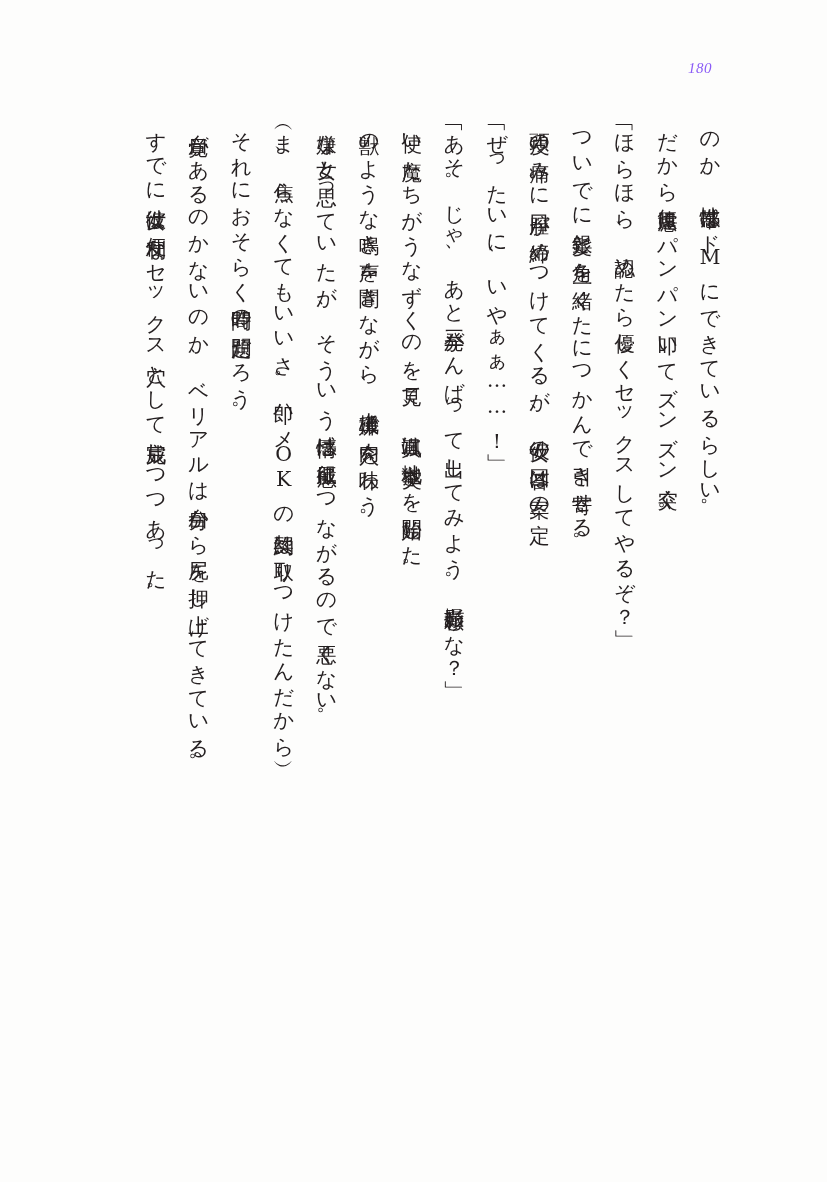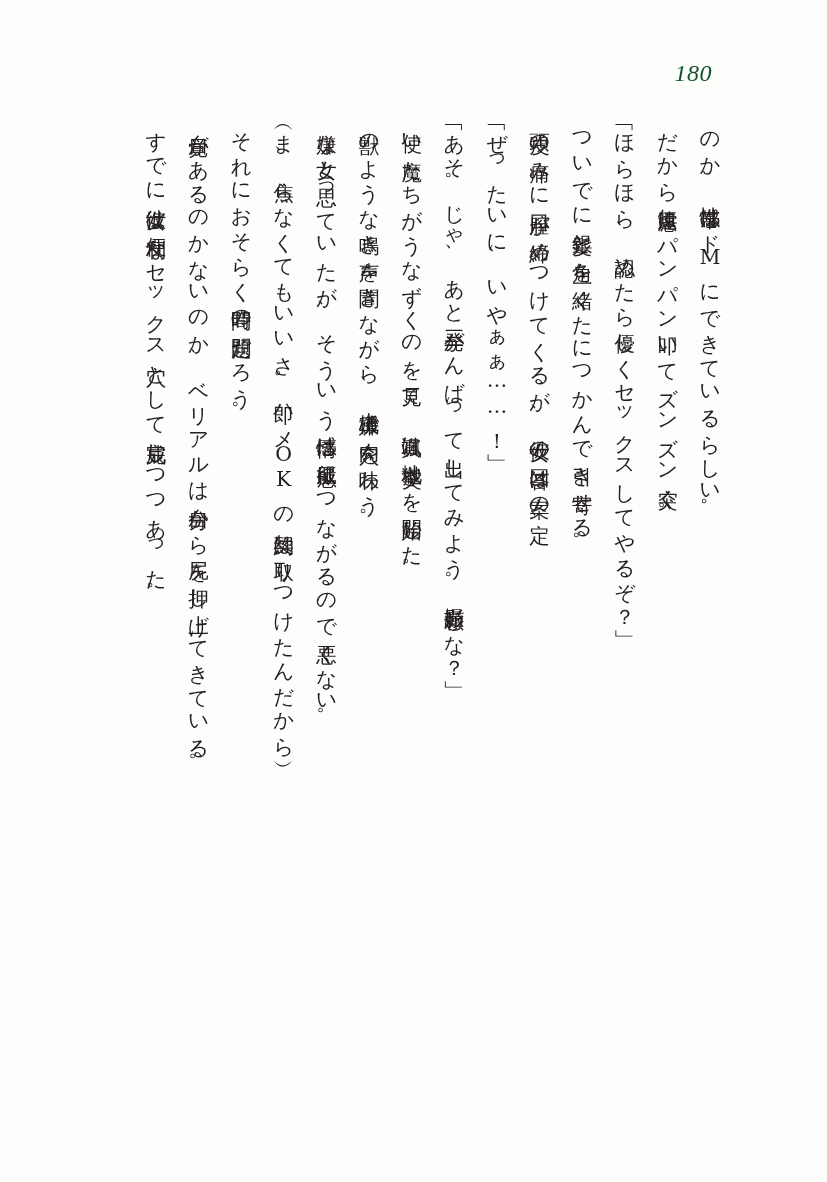--- a/index.html
+++ b/index.html
@@ -21,22 +21,22 @@
     inset: 0;
     background: #fdfdfc;
   }
 
   .page-number {
     position: absolute;
     top: 60px;
     right: 115px;
     font-family: "Liberation Serif", serif;
     font-style: italic;
-    font-size: 24px;
-    color: #14532d;
+    font-size: 15px;
+    color: #8b5cf6;
     letter-spacing: 0.5px;
   }
 
   .body-text {
     position: absolute;
     top: 118px;
     right: 96px;
     height: 830px;
     width: 660px;
 

